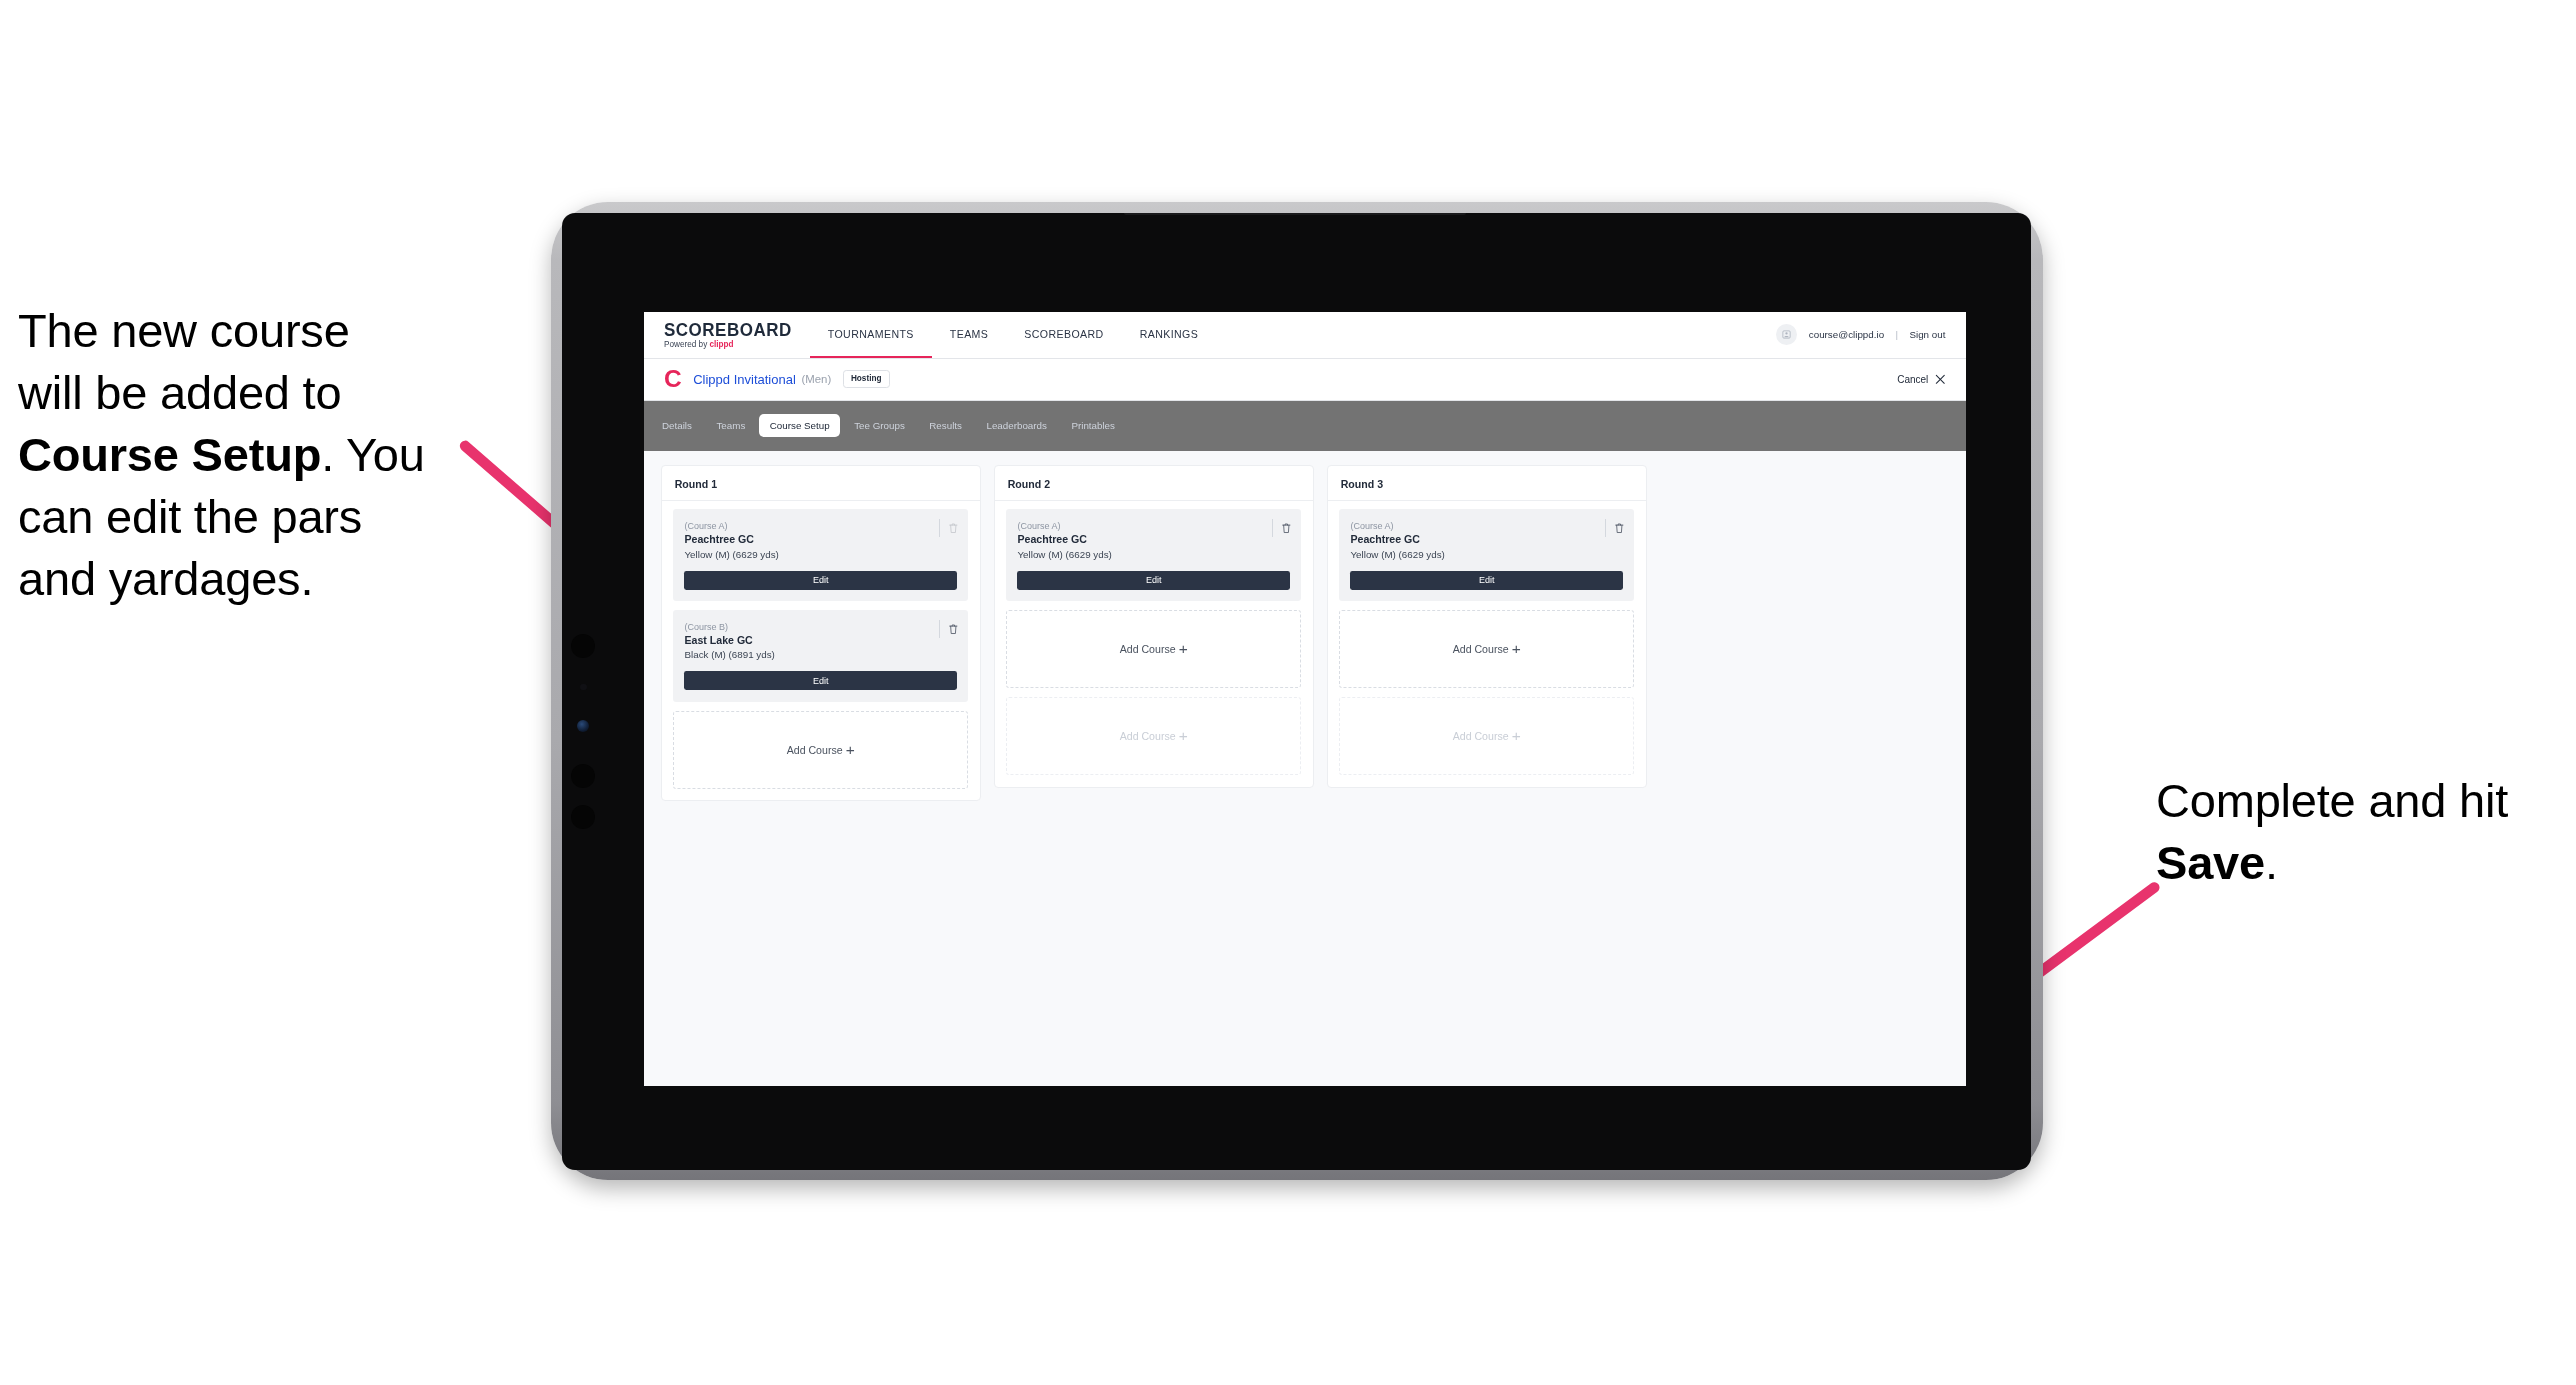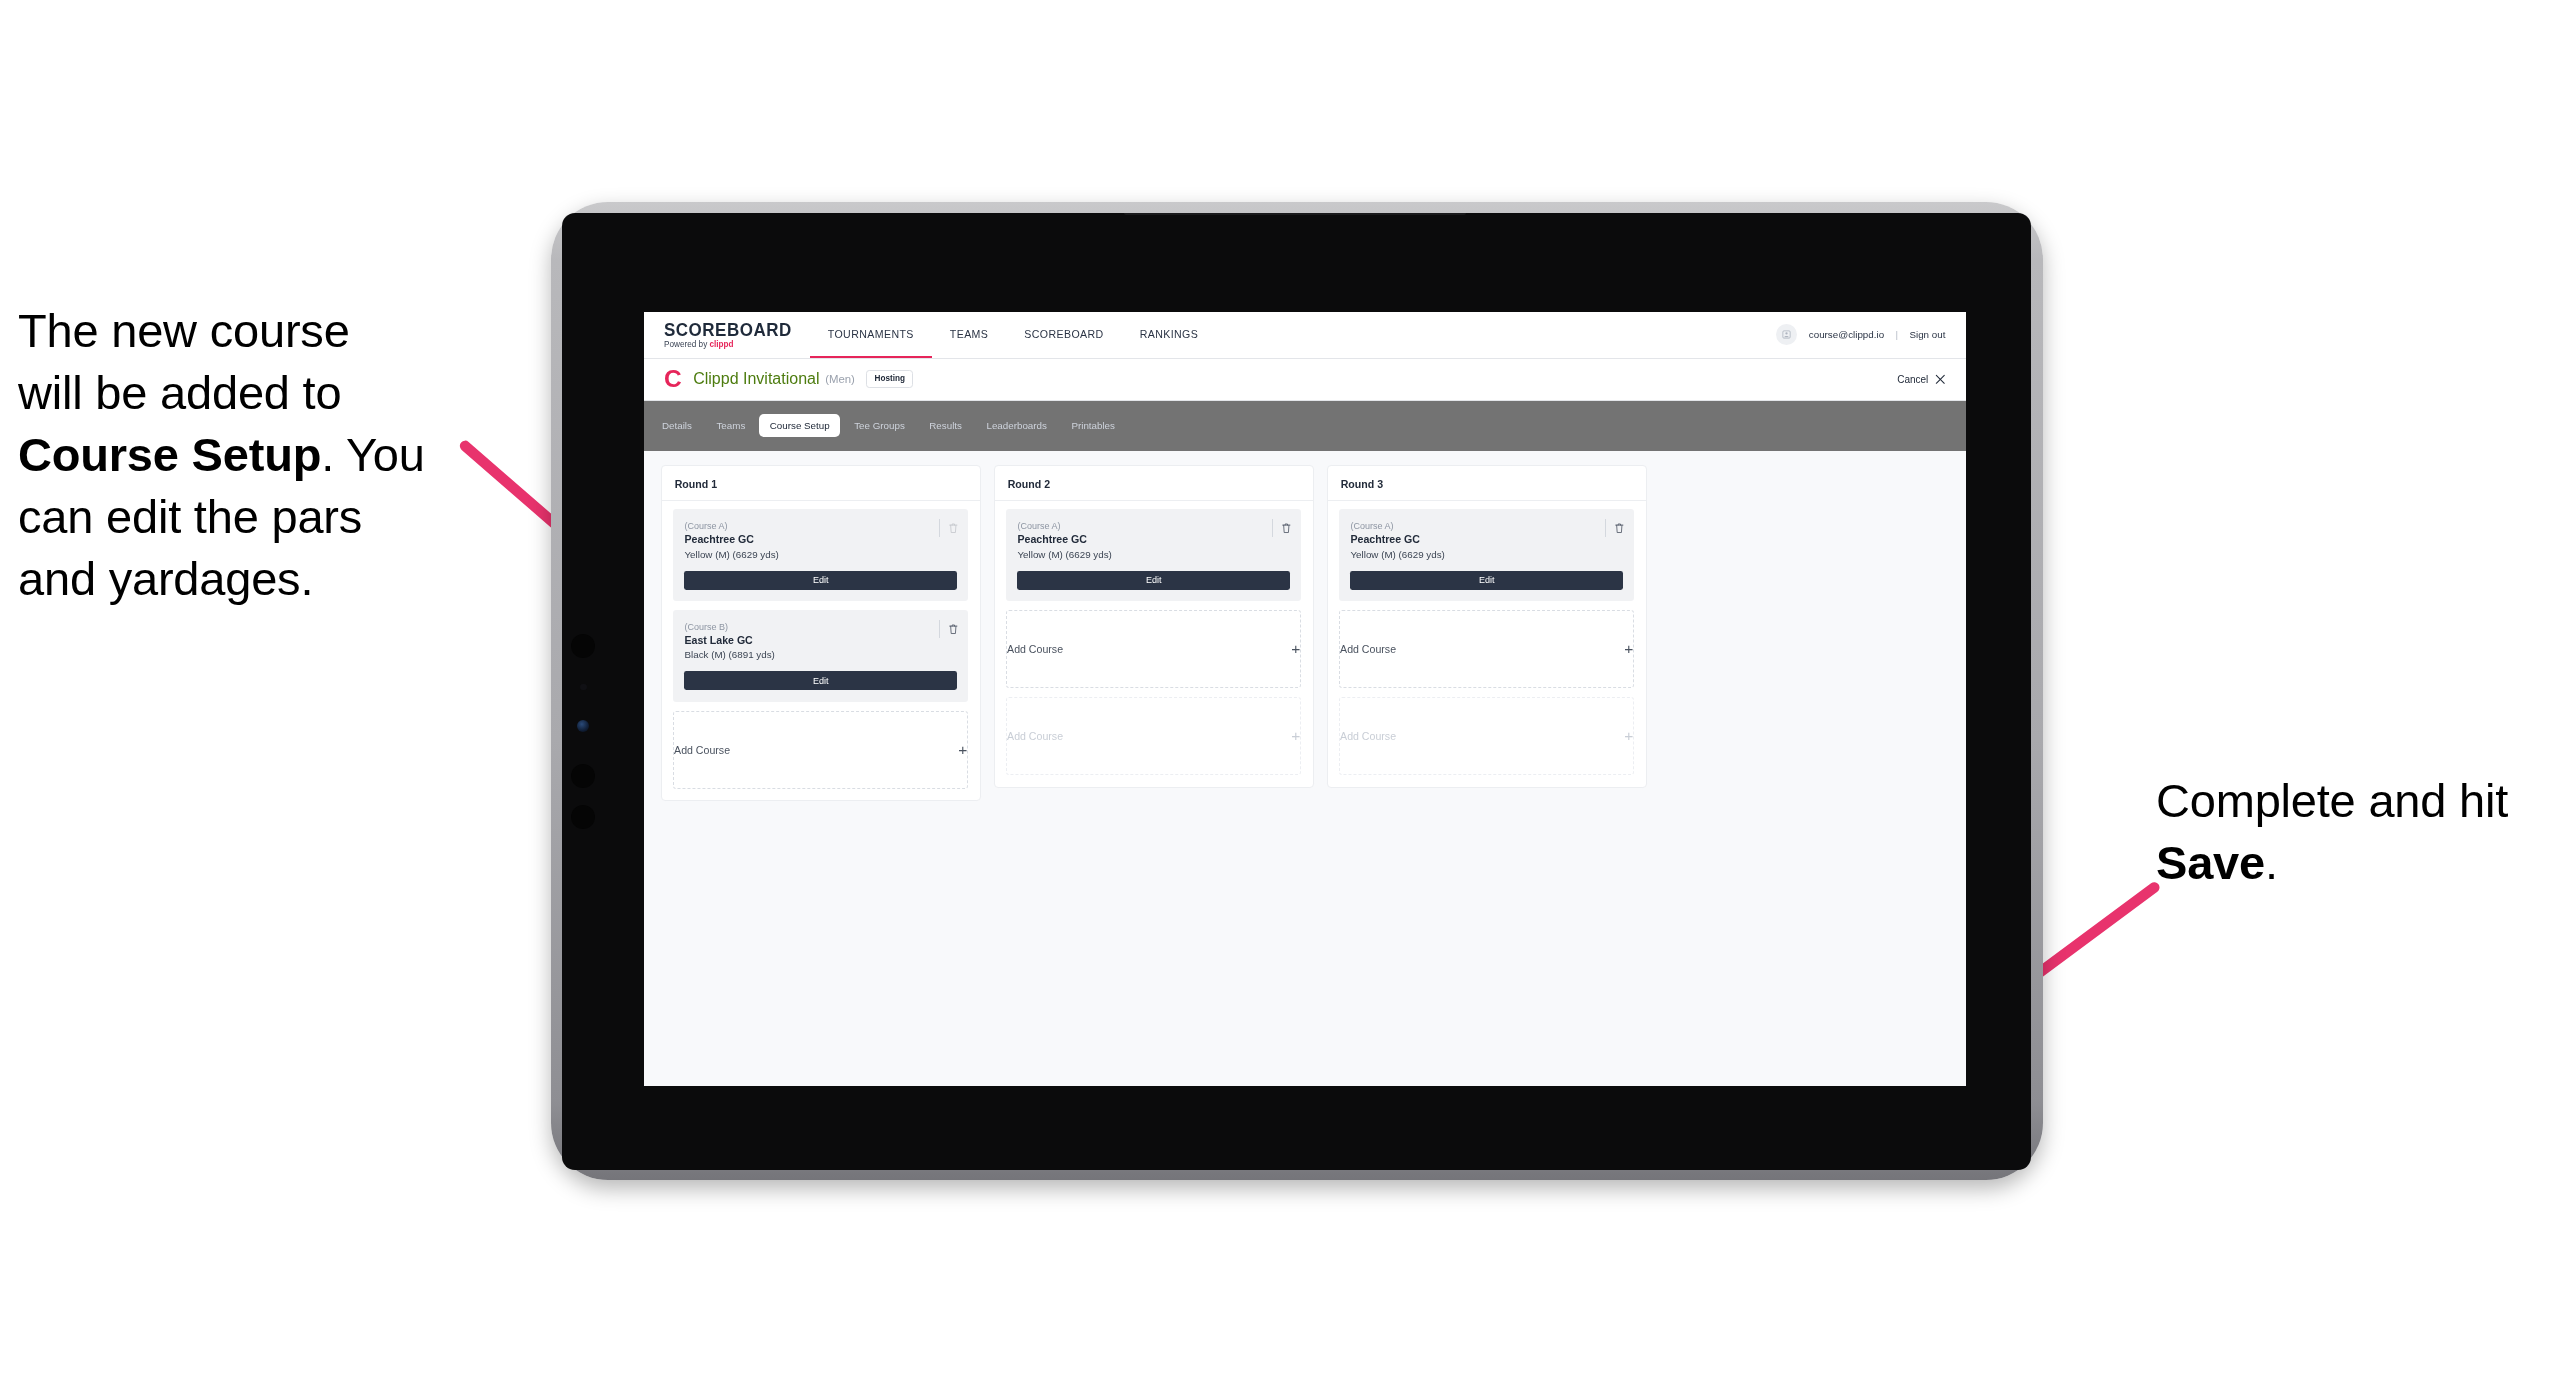--- a/index.html
+++ b/index.html
@@ -185,22 +185,22 @@
     width: 21px; height: 21px;
     margin-right: 9.8px;
     display: flex; align-items: center; justify-content: center;
     color: #e6255a;
     font-size: 24.5px;
     font-weight: 700;
     line-height: 1;
     font-family: "Liberation Sans", sans-serif;
   }
   #tournament-name {
-    font-size: 16px;
-    color: #4d7c0f;
+    font-size: 13px;
+    color: #1d4ed8;
   }
   #tournament-gender {
     font-size: 11.4px;
     color: #9aa1ad;
     margin-left: 5.7px;
   }
   #hosting-badge {
     margin-left: 11.4px;
     border: 0.8px solid #dde0e5;
     border-radius: 3.3px;
@@ -324,21 +324,21 @@
     justify-content: center;
     cursor: pointer;
   }
 
   .add-course-slot {
     border: 0.8px dashed #d9dde3;
     border-radius: 3.3px;
     height: 76px;
     display: flex;
     align-items: center;
-    justify-content: space-between;
+    justify-content: center;
     gap: 3px;
     font-size: 10.6px;
     color: #4a525f;
     cursor: pointer;
     background: #ffffff;
   }
   .add-course-slot.ghost {
     color: #c9ced6;
     border-color: #eceef2;
     cursor: default;

